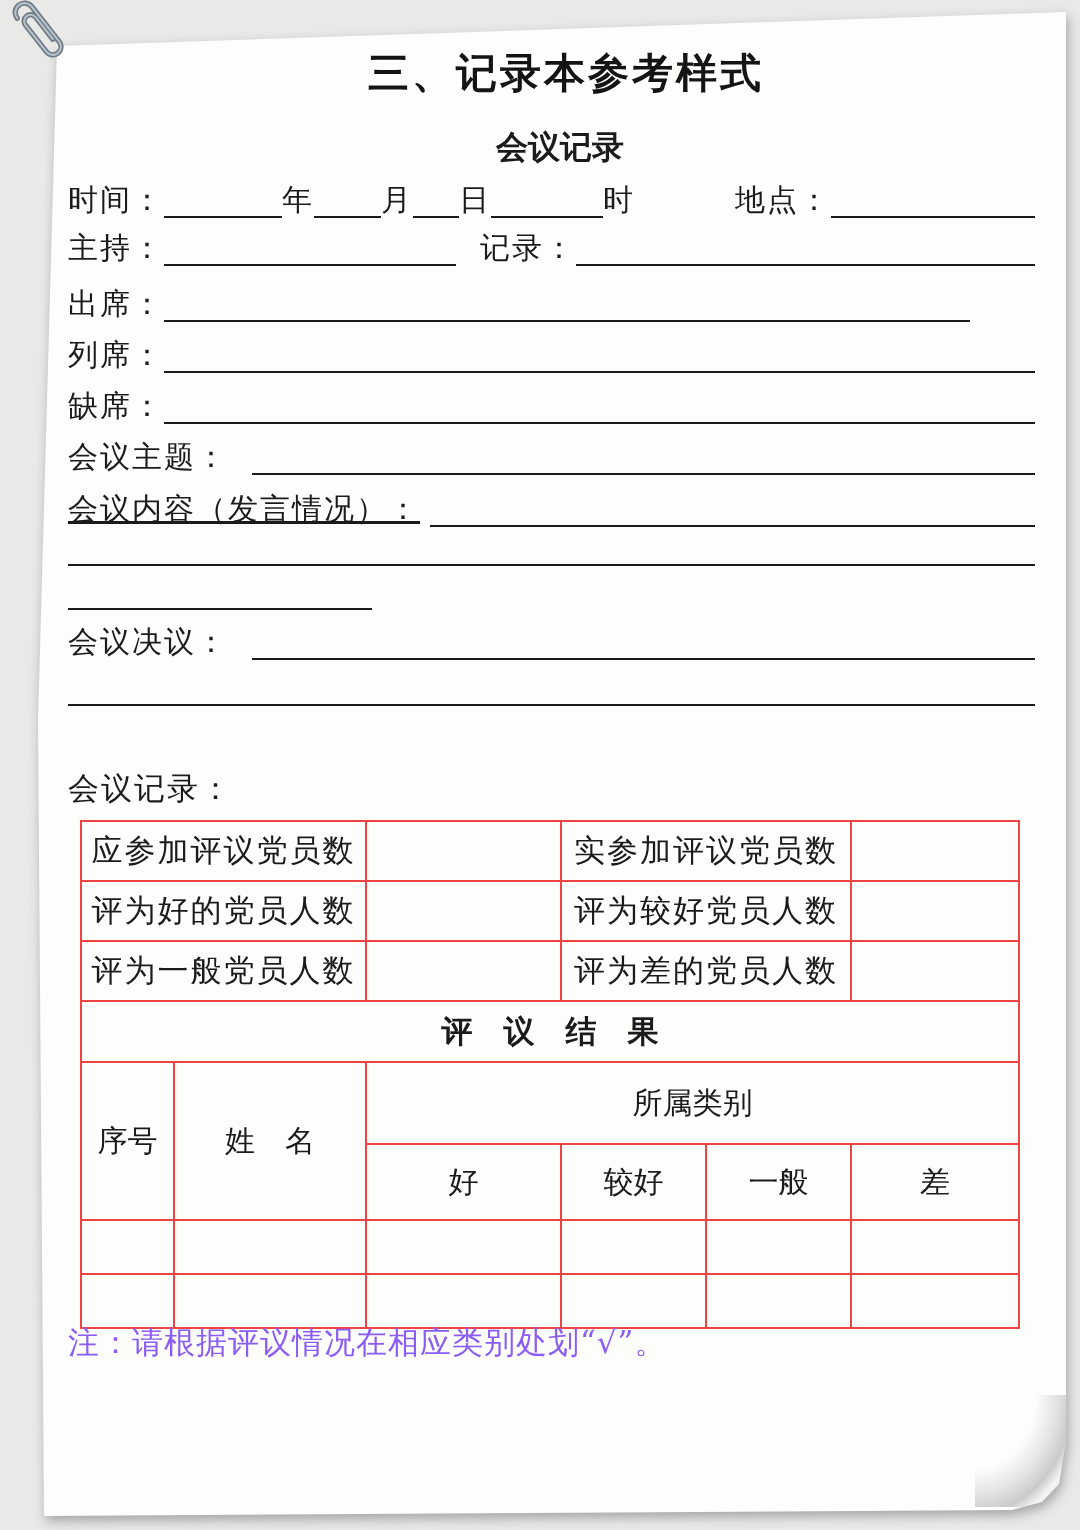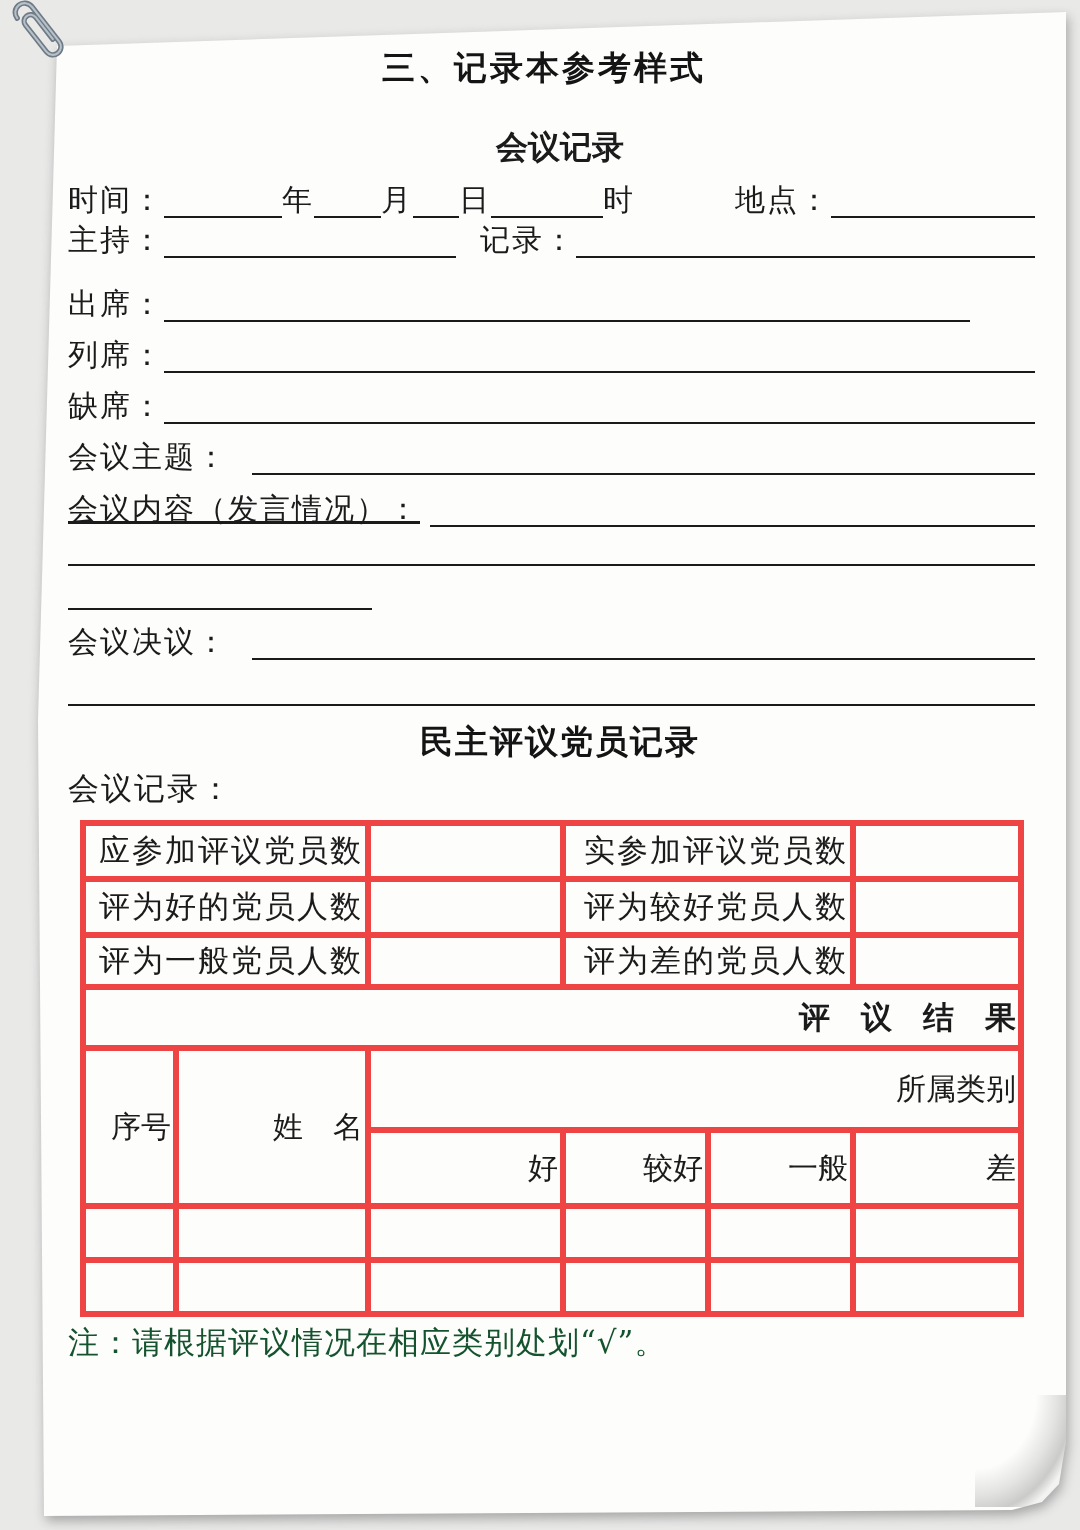--- a/index.html
+++ b/index.html
@@ -15,67 +15,67 @@
     position:absolute;inset:0;background:#fdfdfc;
     clip-path:polygon(57px 46px,1066px 12px,1066px 1441px,1059px 1484px,1042px 1502px,1012px 1510px,44px 1516px,38px 720px);
   }
   .curl{
     position:absolute;left:975px;top:1395px;width:92px;height:112px;
     background:
       radial-gradient(120% 120% at 0% 0%, rgba(0,0,0,0) 55%, rgba(0,0,0,0.10) 74%, rgba(0,0,0,0.20) 88%, rgba(0,0,0,0.04) 97%);
     pointer-events:none;
   }
   .doc-title{
-    position:absolute;left:44px;top:46px;width:1000px;margin:0;
-    text-align:center;font-size:33px;font-weight:700;letter-spacing:3px;color:#141414;
+    position:absolute;left:66px;top:46px;width:1000px;margin:0;
+    text-align:center;font-size:41px;font-weight:700;letter-spacing:3px;color:#141414;
   }
   .sub-title{
     position:absolute;left:60px;top:126px;width:1000px;margin:0;
     text-align:center;font-size:32px;font-weight:700;color:#1b1b1b;
     font-family:"DejaVu Sans","Liberation Sans",sans-serif;
   }
   .review-title{
     position:absolute;left:60px;top:720px;width:1000px;margin:0;
     text-align:center;font-size:33px;font-weight:700;letter-spacing:2px;color:#141414;
   }
   .fline{
     position:absolute;left:68px;right:45px;height:38px;
     display:flex;align-items:flex-end;
     font-size:30px;letter-spacing:2px;color:#1b1b1b;white-space:pre;
   }
   .fline .lbl{line-height:36px;}
   .ul{display:inline-block;height:34px;border-bottom:2px solid #1b1b1b;}
   .fill{flex:1;}
   .sp{display:inline-block;height:10px;}
-  .l1{top:180px;} .l2{top:220px;} .l3{top:284px;} .l4{top:335px;}
+  .l1{top:180px;} .l2{top:228px;} .l3{top:284px;} .l4{top:335px;}
   .l5{top:386px;text-align:right;} .l6{top:437px;} .l7{top:489px;text-decoration:underline;} .l10{top:622px;}
   .w118{width:118px;} .w67{width:67px;} .w46{width:46px;} .w112{width:112px;}
   .sp100{width:100px;} .w292{width:292px;} .sp24{width:24px;}
   .w806{width:806px;} .ml24{margin-left:24px;} .ml10{margin-left:10px;}
   .hr{position:absolute;left:68px;border-top:2px solid #1b1b1b;height:0;}
   .hr1{top:564px;width:967px;}
   .hr2{top:608px;width:304px;}
   .hr3{top:704px;width:967px;}
   .review-time{position:absolute;left:68px;top:768px;font-size:31px;letter-spacing:2px;color:#1b1b1b;}
   table.review-table{
     position:absolute;left:80px;top:820px;width:938px;
     border-collapse:collapse;table-layout:fixed;
     font-size:30px;color:#1b1b1b;
   }
   table.review-table td{
-    border:6px solid #ef4444;text-align:right;vertical-align:middle;padding:2px;
+    border:2px solid #ef4444;text-align:center;vertical-align:middle;padding:8px;
     overflow:hidden;
   }
   tr.r-count1,tr.r-count2{height:56px;} tr.r-count3{height:41px;}
   tr.r-result{height:61px;font-family:Liberation Mono, monospace;}
   tr.r-result td{font-weight:700;font-size:31px;}
   tr.r-head1{height:82px;} tr.r-head2{height:76px;}
   tr.r-empty{height:54px;}
   td.lbl-cell{font-size:31px;letter-spacing:2px;}
-  .footnote{position:absolute;left:68px;top:1322px;font-size:31px;letter-spacing:1px;color:#14532d;}
+  .footnote{position:absolute;left:68px;top:1322px;font-size:31px;letter-spacing:1px;color:#8b5cf6;}
   .paperclip{
     position:absolute;left:10px;top:-4px;
     transform:rotate(-38deg);transform-origin:50% 35%;
   }
 </style>
 </head>
 <body>
 
 <div class="scene">
   <div class="paper-wrap">
@@ -135,21 +135,20 @@
       <div class="hr hr1"></div>
       <div class="hr hr2"></div>
 
       <div class="fline l10">
         <span class="lbl">会议决议：</span>
         <span class="ul fill ml24"></span>
       </div>
 
       <div class="hr hr3"></div>
 
-      <h2 class="review-title">民主评议党员记录</h2>
       <div class="review-time">会议记录：</div>
 
       <table class="review-table">
         <colgroup>
           <col style="width:93px">
             <col style="width:192px">
             <col style="width:195px">
           <col style="width:145px">
             <col style="width:145px">
             <col style="width:168px">

